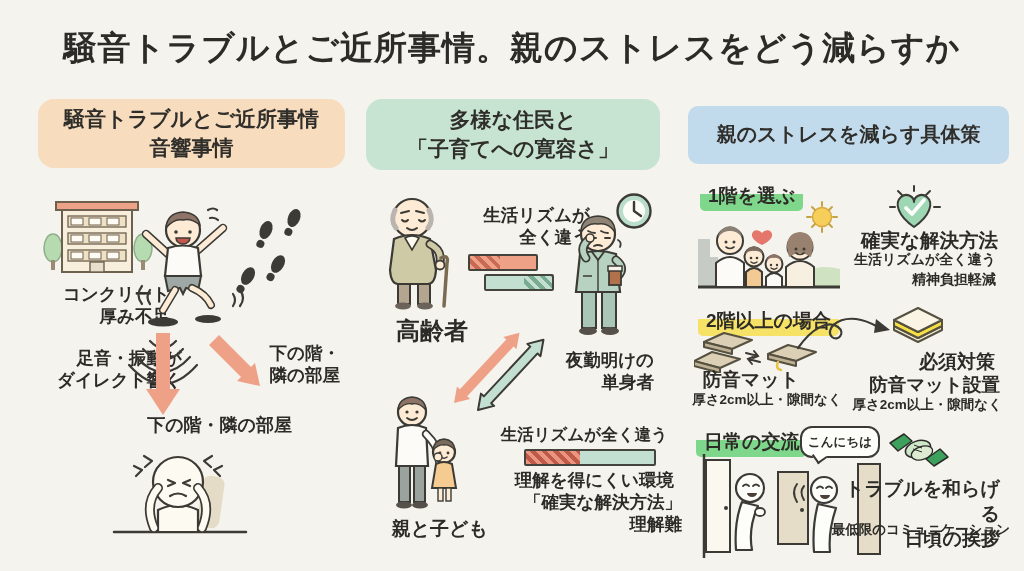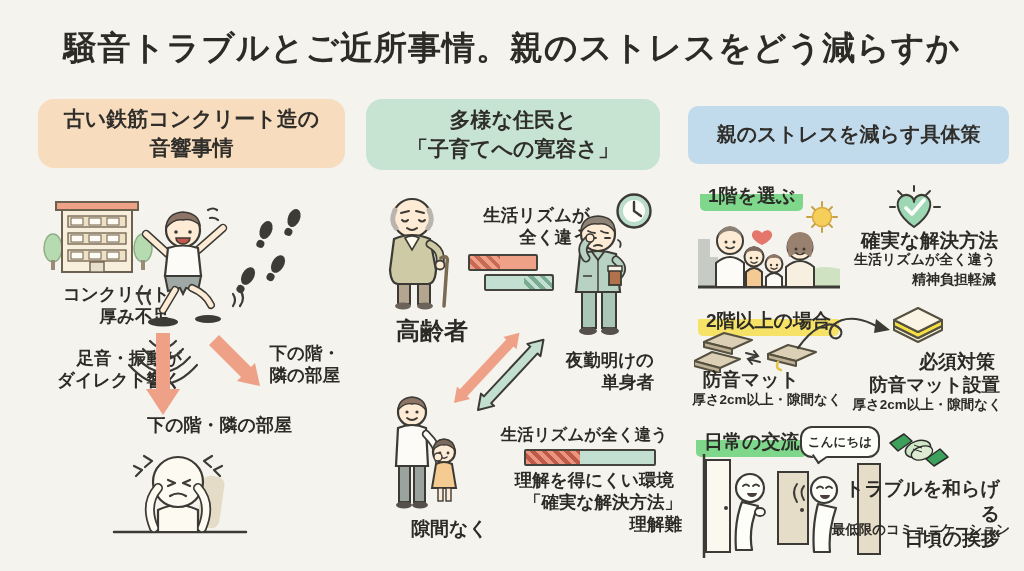--- a/index.html
+++ b/index.html
@@ -32,21 +32,21 @@
           border-right:2px solid #3b3a34;border-bottom:2px solid #3b3a34;transform:rotate(55deg)}
   svg{display:block}
 </style>
 </head>
 <body>
 
 <div id="canvas">
 
   <div id="title">騒音トラブルとご近所事情。親のストレスをどう減らすか</div>
 
-  <div class="hdr" style="left:38px;top:99px;width:307px;height:69px;background:var(--header-peach,#f8dcbe)">古い鉄筋コンクリート造の
+  <div class="hdr" style="left:38px;top:99px;width:307px;height:69px;background:var(--header-peach,#f8dcbe)">騒音トラブルとご近所事情
 音響事情</div>
 
   <svg class="abs" style="left:42px;top:194px" width="112" height="86" viewBox="0 0 112 86">
     <ellipse cx="11" cy="54" rx="9" ry="14" fill="#b7dbb1" stroke="#8fae8a" stroke-width="1.5"></ellipse>
     <rect x="9" y="66" width="4" height="10" fill="#9b8a74"></rect>
     <ellipse cx="101" cy="54" rx="9" ry="14" fill="#b7dbb1" stroke="#8fae8a" stroke-width="1.5"></ellipse>
     <rect x="99" y="66" width="4" height="10" fill="#9b8a74"></rect>
     <rect x="20" y="16" width="70" height="62" fill="#f7efdb" stroke="#6e604f" stroke-width="2"></rect>
     <rect x="14" y="8" width="82" height="8" fill="#eea288" stroke="#6e604f" stroke-width="2"></rect>
     <g fill="#efe2c4" stroke="#6e604f" stroke-width="1.3">
@@ -268,21 +268,21 @@
     <path d="M51,56 Q52,46 62,45 Q72,46 73,56 Q67,50 62,51 Q57,50 51,56 Z" fill="#7d6a5e" stroke="#3b3a34" stroke-width="1.3"></path>
     <circle cx="58" cy="59" r="1.4" fill="#3b3a34"></circle>
       <circle cx="66" cy="59" r="1.4" fill="#3b3a34"></circle>
     <path d="M59,63 q3,2.5 6,0" stroke="#3b3a34" stroke-width="1.6" fill="none" stroke-linecap="round"></path>
     <path d="M54,70 Q62,66 70,70 L74,94 L50,94 Z" fill="#f6cb92" stroke="#3b3a34" stroke-width="2"></path>
     <rect x="56" y="94" width="5" height="13" fill="#fdebd6" stroke="#3b3a34" stroke-width="1.4"></rect>
     <rect x="64" y="94" width="5" height="13" fill="#fdebd6" stroke="#3b3a34" stroke-width="1.4"></rect>
     <circle cx="56" cy="63" r="4" fill="#fdebd6" stroke="#3b3a34" stroke-width="1.4"></circle>
   </svg>
 
-  <div class="lbl" style="left:366px;top:517px;width:122px;font-size:19px">隙間なく</div>
+  <div class="lbl" style="left:366px;top:517px;width:122px;font-size:19px">親と子ども</div>
 
   <div class="lbl" style="left:486px;top:424px;width:182px;font-size:16.5px">生活リズムが全く違う</div>
 
   <div class="bar" style="left:524px;top:449px;width:128px">
     <div class="seg hatch-red" style="width:42%"></div>
       <div class="seg seg-mint" style="width:58%"></div>
   </div>
 
   <div class="lbl" style="left:478px;top:469px;width:196px;font-size:17.5px">理解を得にくい環境</div>
 

